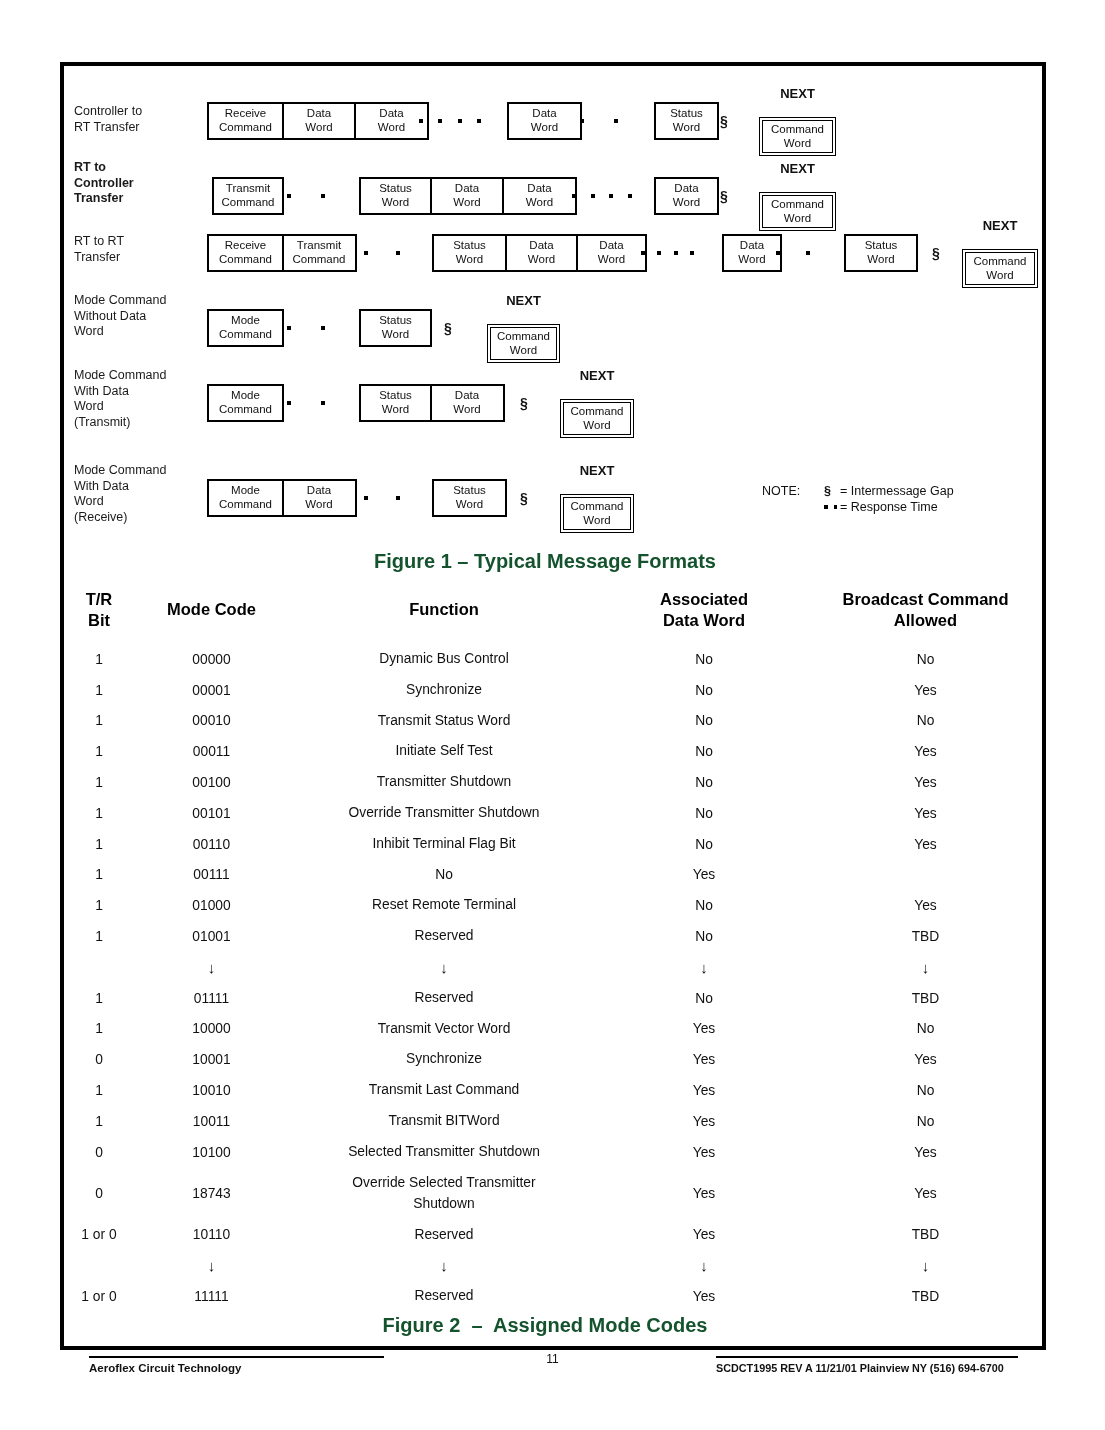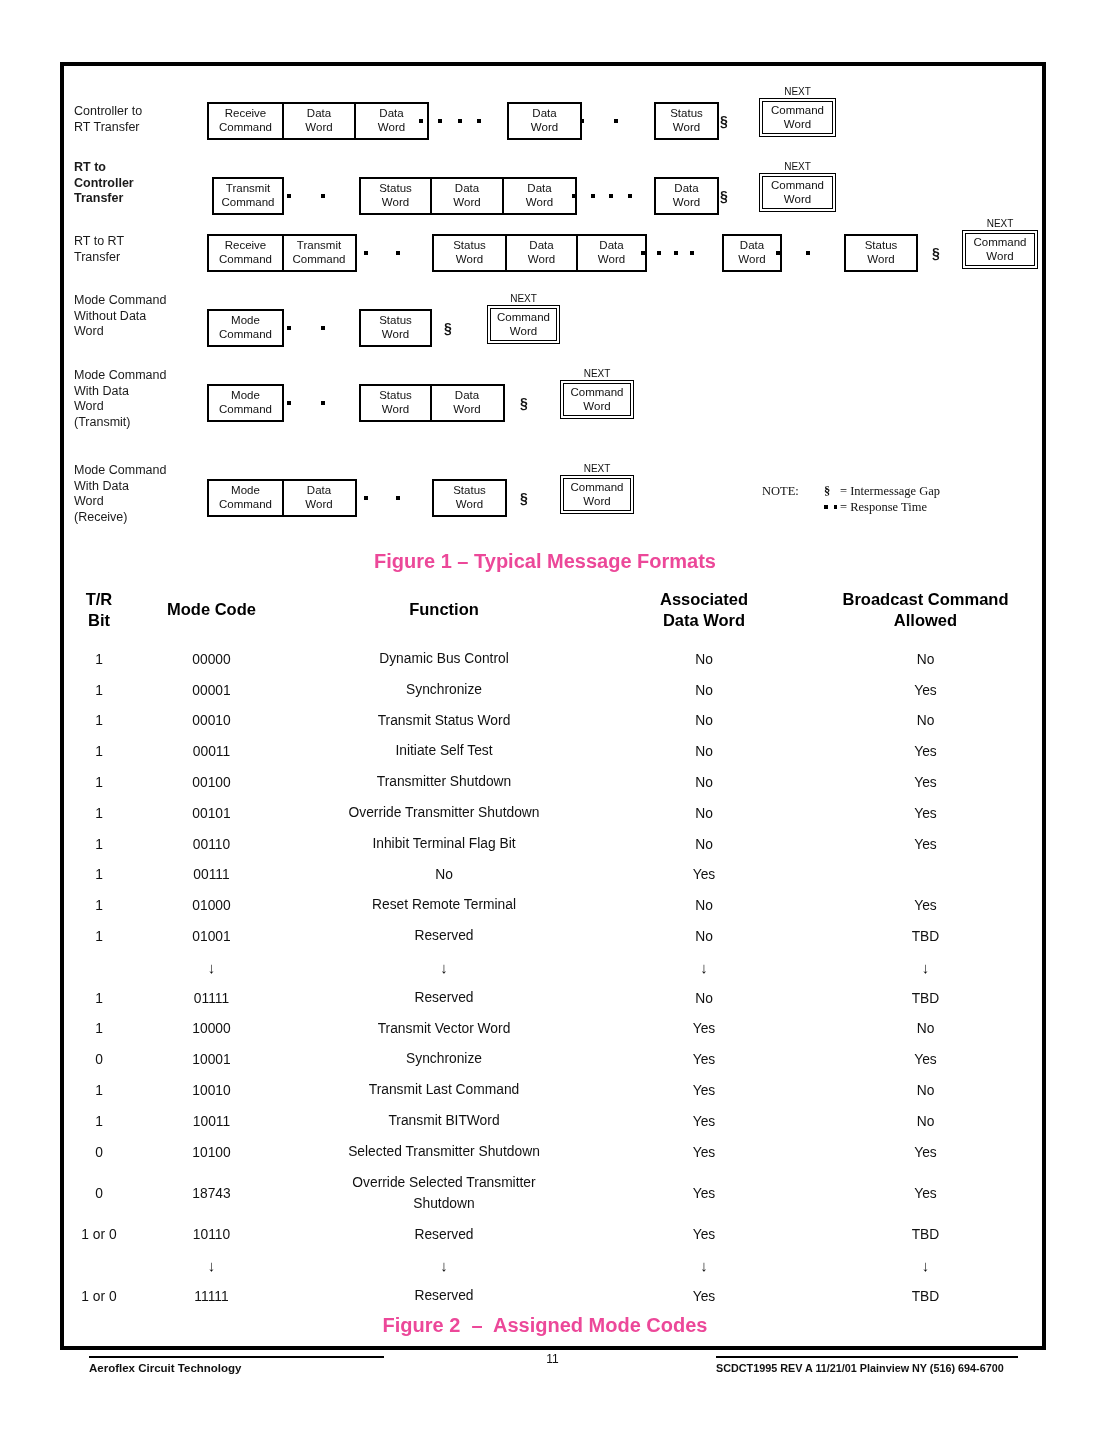--- a/index.html
+++ b/index.html
@@ -18,31 +18,31 @@
   .mbox {
     box-sizing:border-box; border:2.5px solid #000; height:38px; background:#fff;
     display:flex; flex-direction:column; justify-content:center; text-align:center;
     font-size:11.5px; line-height:1.2; margin-left:-2.5px; color:#111;
   }
   .mbox:first-child { margin-left:0; }
   .dots { position:absolute; height:38px; display:flex; justify-content:space-between; align-items:center; }
   .dots i { display:block; width:4px; height:4px; background:#000; }
   .gap-sym { position:absolute; font-size:14px; font-weight:bold; color:#111; }
   .next-wrap { position:absolute; text-align:center; }
-  .next-label { font-size:10px; margin-bottom:1px; color:#111; }
+  .next-label { font-size:13px; margin-bottom:16px; color:#111;font-weight:bold; }
   .next-outer { border:1.5px solid #000; padding:2px; background:#fff; }
   .next-inner { border:1.5px solid #000; height:31px; display:flex; flex-direction:column; justify-content:center; font-size:11.5px; line-height:1.2; }
   .note { position:absolute; left:698px; top:417px; font-size:12.5px; color:#111; }
-  .note-row { display:flex; align-items:center; height:16px;font-family:Liberation Serif, serif; }
+  .note-row { display:flex; align-items:center; height:16px; }
   .note-lab { width:62px; }
   .note-ind { width:62px; }
   .note-sym { width:16px; font-weight:bold; }
   .note-dots { width:16px; display:flex; gap:6px; }
   .note-dots i { display:block; width:3.5px; height:3.5px; background:#000; }
-  .fig-title { position:absolute; left:0; right:16px; text-align:center; font-weight:bold; font-size:20px; white-space:pre; color:#ec4899; }
+  .fig-title { position:absolute; left:0; right:16px; text-align:center; font-weight:bold; font-size:20px; white-space:pre; color:#14532d; }
   #fig1-title { top:484px; }
   #fig2-title { top:1248px; }
   
   .tgrid { display:grid; grid-template-columns:70px 155px 310px 210px 1fr; }
   .tbl-head { position:absolute; top:519px; left:0; right:0; height:50px; align-items:center; }
   .th { text-align:center; font-weight:bold; font-size:16.5px; line-height:1.28; white-space:pre-line; color:#000; }
   .tbl-rows { position:absolute; top:578px; left:0; right:0; }
   .trow { height:30.8px; align-items:center; text-align:center; font-size:13.8px; color:#111; }
   .trow.tall { height:52px; }
   .fn-cell div { line-height:1.5; }

